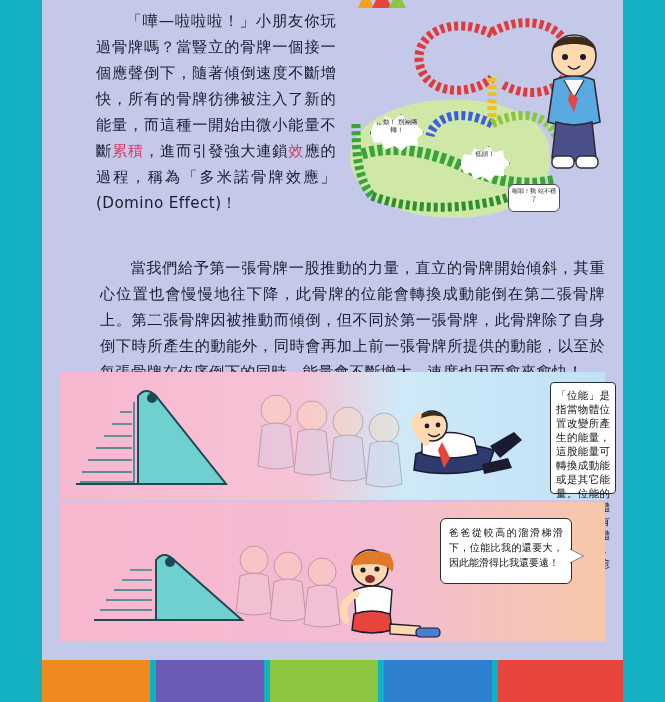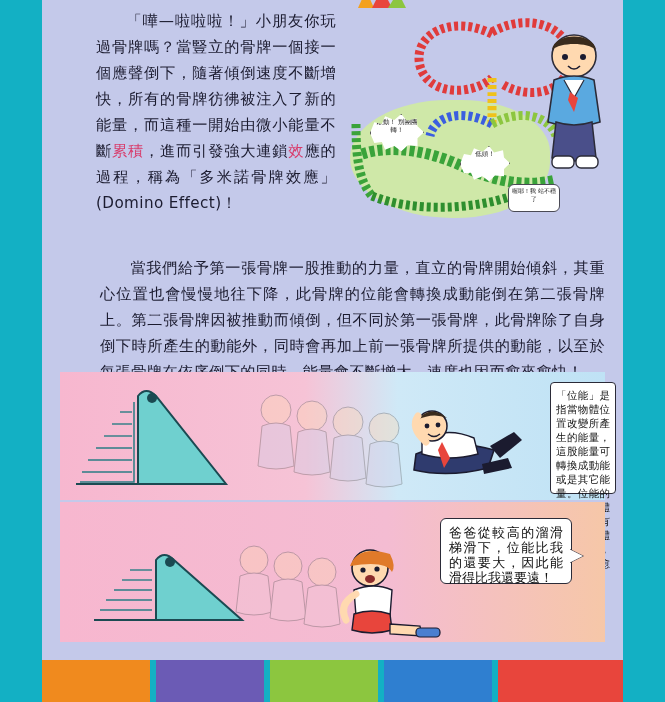--- a/index.html
+++ b/index.html
@@ -88,21 +88,21 @@
   
   #callout1{
     position:absolute;left:508px;top:382px;width:66px;height:112px;
     background:#fff;border:1px solid #2b2b38;border-radius:4px;
     font-size:10.5px;line-height:14px;color:#111;padding:5px 5px;
     box-sizing:border-box;text-align:justify;
   }
   #callout2{
     position:absolute;left:398px;top:518px;width:132px;height:66px;
     background:#fff;border:1px solid #2b2b38;border-radius:6px;
-    font-size:13px;line-height:15px;color:#111;padding:6px 8px;
+    font-size:10px;line-height:15px;color:#111;padding:6px 8px;
     box-sizing:border-box;text-align:justify;
   }
   #callout2:after{
     content:"";position:absolute;right:-12px;top:30px;
     border-left:14px solid #fff;border-top:7px solid transparent;
     border-bottom:7px solid transparent;
     filter:drop-shadow(1px 0 0 #2b2b38);
   }
 </style>
 </head>

